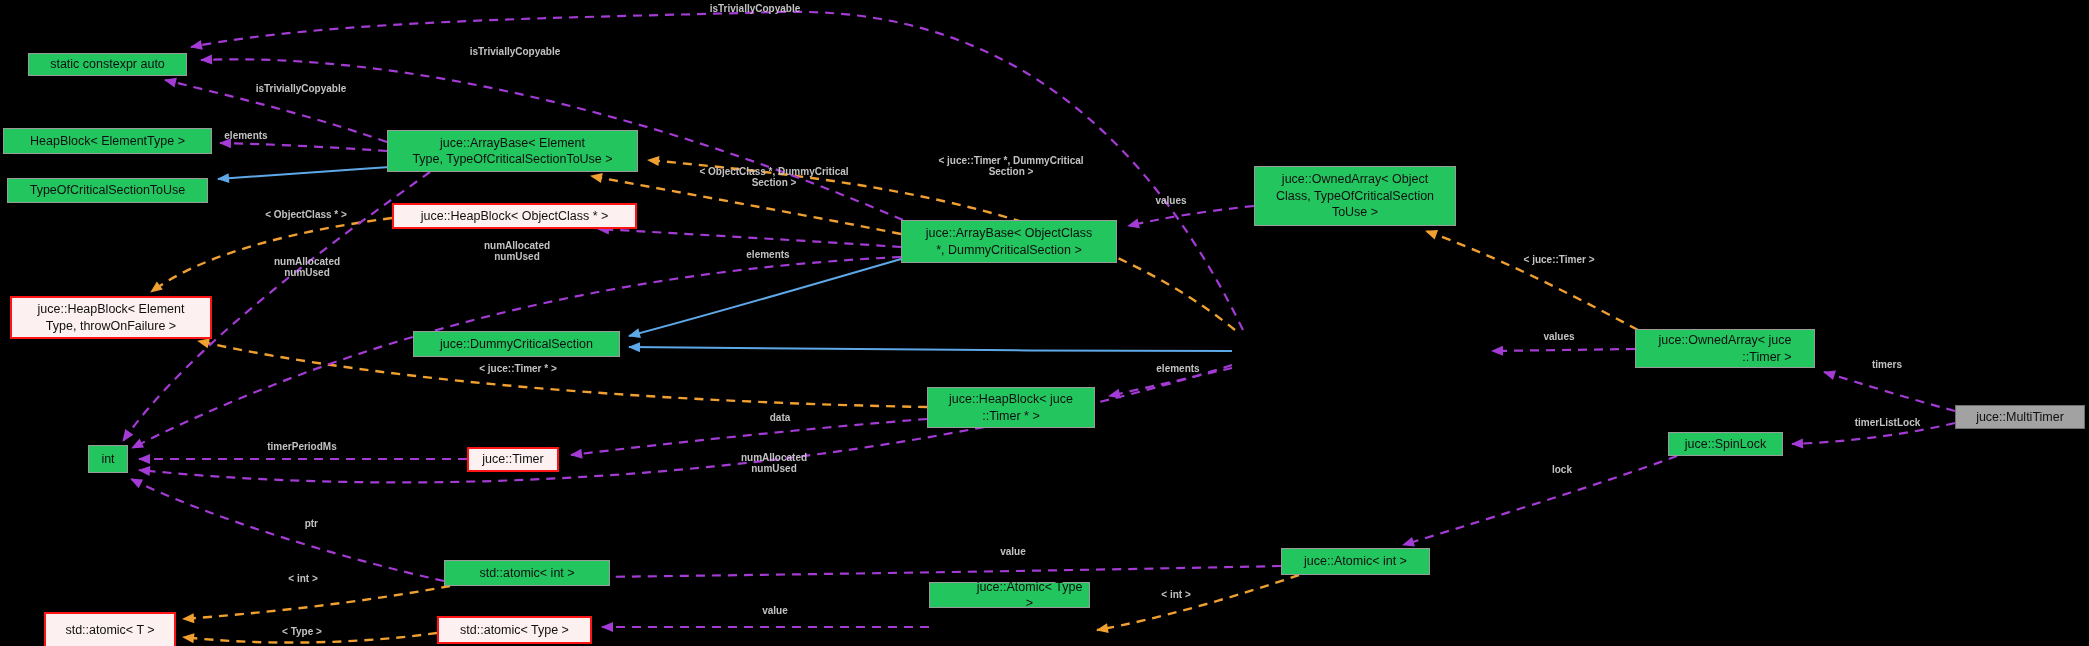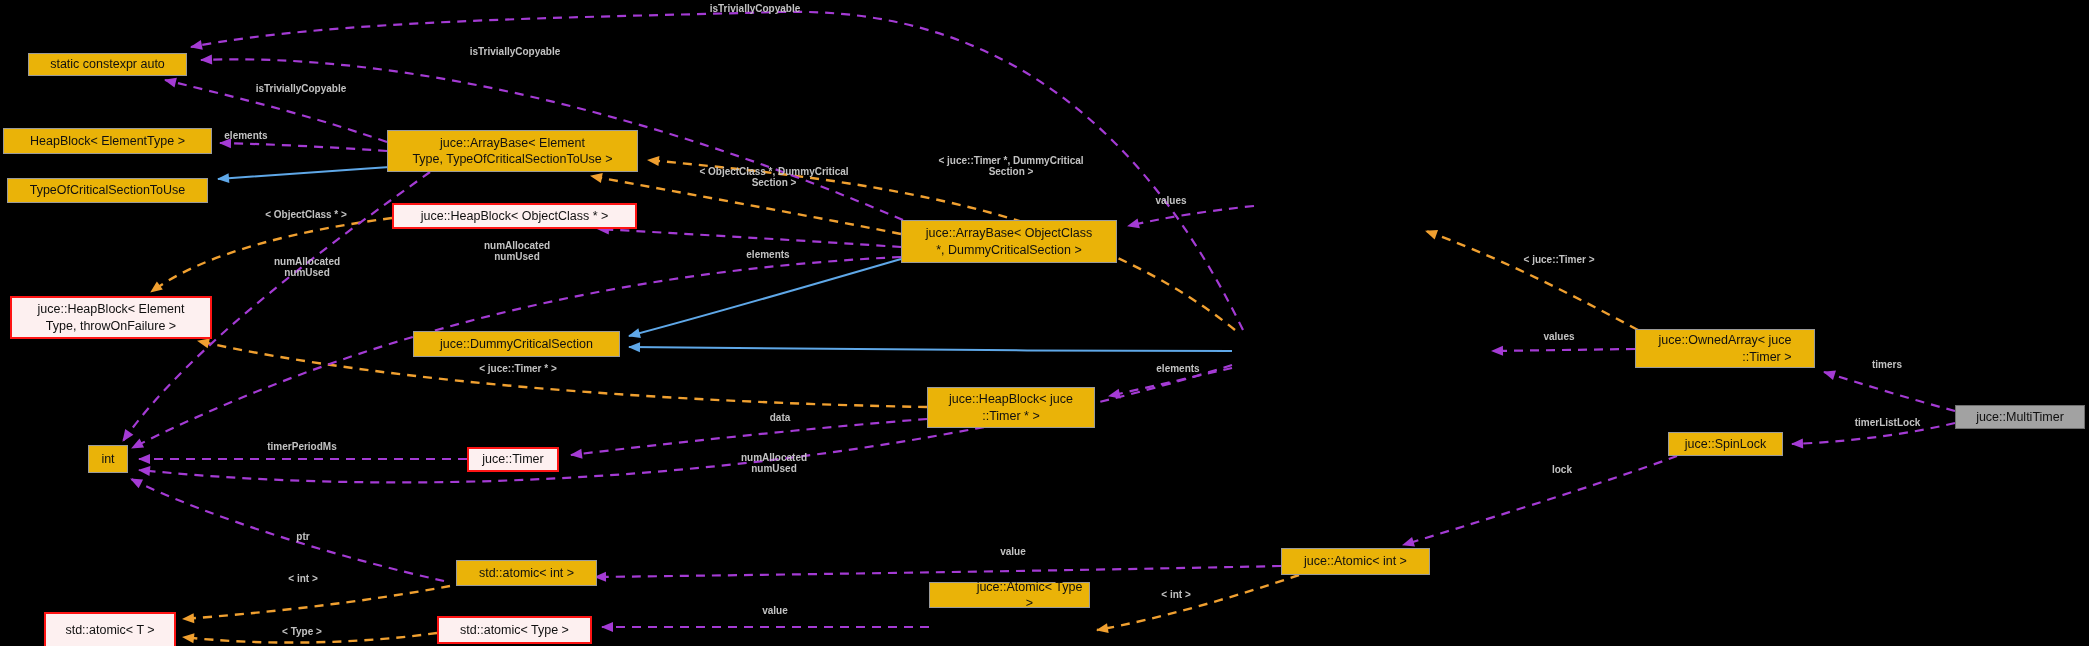--- a/index.html
+++ b/index.html
@@ -1,19 +1,19 @@
 <!DOCTYPE html>
 <html><head>
 <meta charset="utf-8">
 <style>
   html,body{margin:0;padding:0;background:#000;}
   #canvas{position:relative;width:2089px;height:646px;background:#000;overflow:hidden;
           font-family:"Liberation Sans", sans-serif;}
   #edges{position:absolute;left:0;top:0;z-index:1;}
-  .node{position:absolute;z-index:2;background:#eab308;border:1.5px solid #9a9a9a;
+  .node{position:absolute;z-index:2;background:#22c55e;border:1.5px solid #9a9a9a;
         color:#101010;font-size:12.5px;line-height:1.32;display:flex;align-items:center;
         justify-content:center;text-align:center;white-space:pre-line;box-sizing:border-box;
         padding:0 4px;}
   .node.red{border:2px solid #fe1414;background:#fdf0f0;}
   .node.current{background:#a2a2a2;border:1.5px solid #6f6f6f;}
   .elabel{position:absolute;z-index:3;color:#c2c2c2;font-size:10px;font-weight:bold;
           line-height:1.12;white-space:pre-line;text-align:center;}
   .edge-usage{stroke:#a43bd4;stroke-width:2.2;fill:none;stroke-dasharray:9 7;}
   .edge-template{stroke:#f0a030;stroke-width:2.4;fill:none;stroke-dasharray:9 7;}
   .edge-inherit{stroke:#5fa8e8;stroke-width:2;fill:none;}
@@ -73,30 +73,33 @@
   <div class="node" style="left:28px;top:53px;width:159px;height:23px;">static constexpr auto</div>
   <div class="node" style="left:3px;top:128px;width:209px;height:26px;">HeapBlock&lt; ElementType &gt;</div>
   <div class="node" style="left:7px;top:178px;width:201px;height:25px;">TypeOfCriticalSectionToUse</div>
   <div class="node" style="left:387px;top:130px;width:251px;height:42px;">juce::ArrayBase&lt; Element
 Type, TypeOfCriticalSectionToUse &gt;</div>
   <div class="node red" style="left:392px;top:203px;width:245px;height:26px;">juce::HeapBlock&lt; ObjectClass * &gt;</div>
   <div class="node red" style="left:10px;top:296px;width:202px;height:43px;">juce::HeapBlock&lt; Element
 Type, throwOnFailure &gt;</div>
   <div class="node" style="left:901px;top:220px;width:216px;height:43px;">juce::ArrayBase&lt; ObjectClass
 *, DummyCriticalSection &gt;</div>
+  <div class="node" style="left:1254px;top:166px;width:202px;height:60px;">juce::OwnedArray&lt; Object
+Class, TypeOfCriticalSection
+ToUse &gt;</div>
   <div class="node" style="left:413px;top:331px;width:207px;height:26px;">juce::DummyCriticalSection</div>
   <div class="node" style="left:1635px;top:329px;width:180px;height:39px;text-align:right;">juce::OwnedArray&lt; juce
 ::Timer &gt;</div>
   <div class="node current" style="left:1955px;top:405px;width:130px;height:24px;">juce::MultiTimer</div>
   <div class="node" style="left:1668px;top:432px;width:115px;height:24px;">juce::SpinLock</div>
   <div class="node" style="left:927px;top:387px;width:168px;height:41px;">juce::HeapBlock&lt; juce
 ::Timer * &gt;</div>
   <div class="node red" style="left:467px;top:447px;width:92px;height:25px;">juce::Timer</div>
   <div class="node" style="left:88px;top:445px;width:40px;height:28px;">int</div>
-  <div class="node" style="left:444px;top:560px;width:141px;height:26px;margin-left:12px;">std::atomic&lt; int &gt;</div>
+  <div class="node" style="left:444px;top:560px;width:166px;height:26px;">std::atomic&lt; int &gt;</div>
   <div class="node" style="left:1281px;top:548px;width:149px;height:27px;">juce::Atomic&lt; int &gt;</div>
   <div class="node red" style="left:44px;top:612px;width:132px;height:36px;">std::atomic&lt; T &gt;</div>
   <div class="node red" style="left:437px;top:616px;width:155px;height:28px;">std::atomic&lt; Type &gt;</div>
   <div class="node" style="left:929px;top:582px;width:161px;height:26px;padding-left:44px;">juce::Atomic&lt; Type &gt;</div>
 
   <div class="elabel" style="left:690px;top:3px;width:130px;">isTriviallyCopyable</div>
   <div class="elabel" style="left:450px;top:46px;width:130px;">isTriviallyCopyable</div>
   <div class="elabel" style="left:236px;top:83px;width:130px;">isTriviallyCopyable</div>
   <div class="elabel" style="left:216px;top:130px;width:60px;">elements</div>
   <div class="elabel" style="left:905px;top:155px;width:212px;">&lt; juce::Timer *, DummyCritical
@@ -114,20 +117,20 @@
   <div class="elabel" style="left:458px;top:363px;width:120px;">&lt; juce::Timer * &gt;</div>
   <div class="elabel" style="left:1148px;top:363px;width:60px;">elements</div>
   <div class="elabel" style="left:1534px;top:331px;width:50px;">values</div>
   <div class="elabel" style="left:1862px;top:359px;width:50px;">timers</div>
   <div class="elabel" style="left:1840px;top:417px;width:95px;">timerListLock</div>
   <div class="elabel" style="left:760px;top:412px;width:40px;">data</div>
   <div class="elabel" style="left:252px;top:441px;width:100px;">timerPeriodMs</div>
   <div class="elabel" style="left:724px;top:452px;width:100px;">numAllocated
 numUsed</div>
   <div class="elabel" style="left:1542px;top:464px;width:40px;">lock</div>
-  <div class="elabel" style="left:288px;top:531px;width:30px;">ptr</div>
+  <div class="elabel" style="left:288px;top:518px;width:30px;text-align:right;">ptr</div>
   <div class="elabel" style="left:990px;top:546px;width:46px;">value</div>
   <div class="elabel" style="left:277px;top:573px;width:52px;">&lt; int &gt;</div>
   <div class="elabel" style="left:1150px;top:589px;width:52px;">&lt; int &gt;</div>
   <div class="elabel" style="left:752px;top:605px;width:46px;">value</div>
   <div class="elabel" style="left:268px;top:626px;width:68px;">&lt; Type &gt;</div>
 
 </div>
 
 </body></html>

